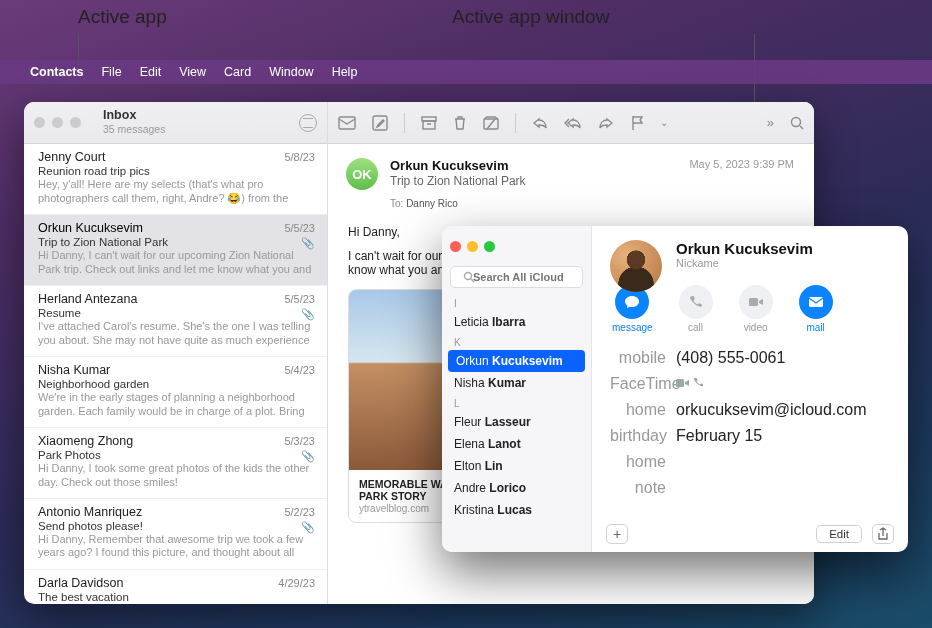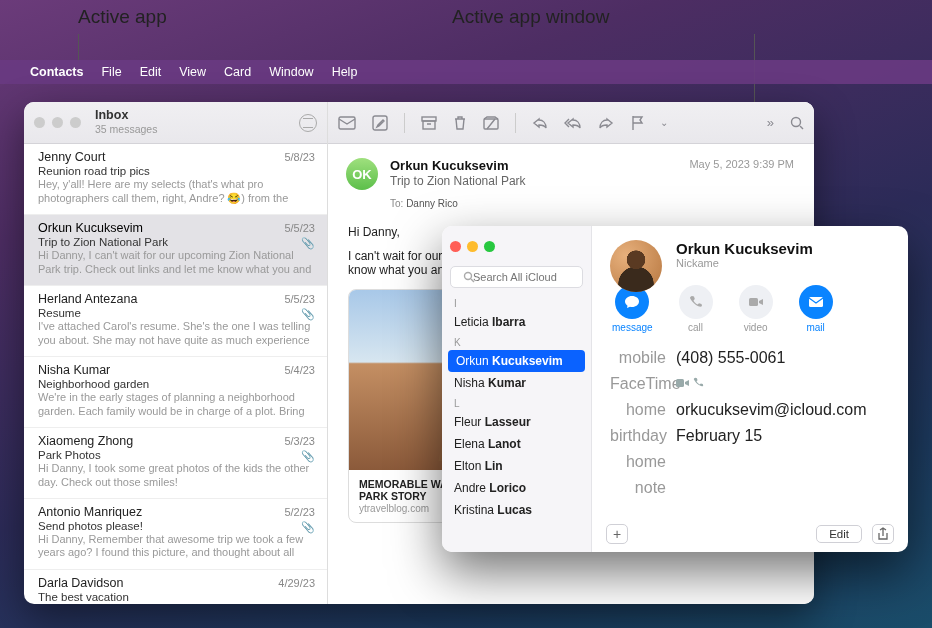--- a/index.html
+++ b/index.html
@@ -13,21 +13,21 @@
   .co-line.b { left:754px; top:28px; height:200px; }
 
   
   .menubar { position:absolute; top:60px; left:0; right:0; height:24px; background:rgba(105,58,130,.9); color:#fff; display:flex; align-items:center; font-size:12.5px; padding:0 12px; gap:18px; }
   .apple { font-size:14px; }
   .menubar span.app { font-weight:600; }
 
   
   .mail { position:absolute; top:102px; left:24px; width:790px; height:502px; background:#fff; border-radius:10px; box-shadow:0 15px 40px rgba(0,0,0,.45); display:flex; overflow:hidden; }
   .mail .left { width:304px; border-right:1px solid #ddd; display:flex; flex-direction:column; }
-  .mail .left .hdr { height:42px; background:linear-gradient(#f0eff2,#e9e8ec); display:flex; align-items:center; padding:0 10px; gap:6px; border-bottom:1px solid #d4d3d8;}
+  .mail .left .hdr { height:42px; background:linear-gradient(#f0eff2,#e9e8ec); display:flex; align-items:center; padding:0 10px; gap:14px; border-bottom:1px solid #d4d3d8;}
   .tl { display:flex; gap:7px; }
   .tlb { width:11px; height:11px; border-radius:50%; }
   .tlb.r{background:#ccc;} .tlb.y{background:#ccc;} .tlb.g{background:#ccc;}
   .inbox { margin-left:8px; font-size:12px; color:#666; }
   .inbox b { color:#333; font-size:12.5px; font-weight:600; display:block; line-height:1.1;}
   .inbox span{ font-size:10.5px; color:#999;}
   .filter { margin-left:auto; width:18px;height:18px;border:1.5px solid #aaa;border-radius:50%; position:relative;}
   .filter::after{content:"";position:absolute;left:3px;right:3px;top:3px;bottom:3px;border-top:1.5px solid #aaa;border-bottom:1.5px solid #aaa;}
 
   .msglist { flex:1; overflow:hidden; }
@@ -66,21 +66,21 @@
   .card .cap span{color:#999; font-size:10px;}
 
   
   .contacts { position:absolute; top:226px; left:442px; width:466px; height:326px; background:#fff; border-radius:10px; box-shadow:0 20px 50px rgba(0,0,0,.55); display:flex; overflow:hidden;}
   .contacts .side{ width:150px; border-right:1px solid #e4e4e8; background:#f6f5f8; display:flex; flex-direction:column;}
   .contacts .side .chdr{ height:40px; display:flex; align-items:center; padding:0 8px; gap:6px;}
   .ctl{display:flex;gap:6px;}
   .cb{width:11px;height:11px;border-radius:50%;}
   .cb.r{background:#ff5f57;} .cb.y{background:#febc2e;} .cb.g{background:#28c840;}
   .search{ margin:0 8px 6px 8px;}
-  .search input{ width:100%; height:22px; border:1px solid #dcdce1; border-radius:5px; font-size:11px; padding:0 6px 0 22px; color:#666; background:#fff;}
+  .search input{ width:100%; height:22px; border:1px solid #dcdce1; border-radius:5px; font-size:11px; padding:0 6px 0 22px; color:#666; background:#fff;font-weight:bold;}
   .search{position:relative;}
   .search svg{position:absolute;left:13px;top:5px;}
   .clist{ flex:1; overflow:hidden; font-size:12px;}
   .sect{ color:#999; font-size:10px; padding:4px 12px 2px; }
   .citem{ padding:4px 12px; color:#222; font-size:12px; cursor:default;}
   .citem.sel{ background:#0a62ff; color:#fff; border-radius:4px; margin:0 6px; padding:4px 8px;}
   .citem .ln{font-weight:600;}
 
   .contacts .card2{ flex:1; padding:14px 18px 10px 18px; position:relative; font-size:12px; color:#333;}
   .cavatar{ width:52px;height:52px;border-radius:50%; background:radial-gradient(circle at 30% 30%,#e7b07c,#b6763f); position:absolute; left:18px; top:14px; overflow:hidden;}

